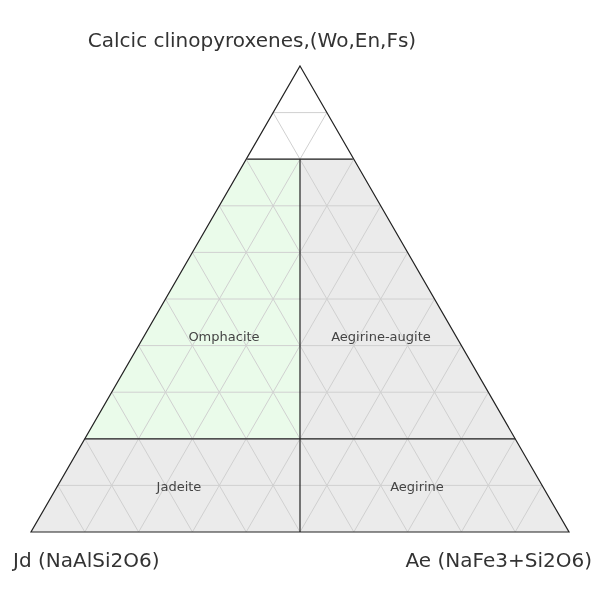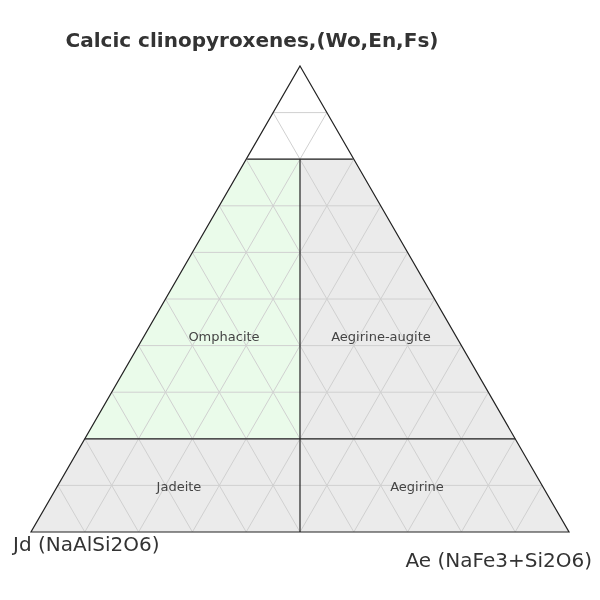--- a/index.html
+++ b/index.html
@@ -1,20 +1,20 @@
 <!DOCTYPE html>
 <html><head>
 <meta charset="utf-8">
 <style>
   html, body { margin:0; padding:0; background:#ffffff; }
   body { width:600px; height:600px; position:relative; overflow:hidden; font-family:"DejaVu Sans", sans-serif; }
   #diagram { position:absolute; left:0; top:0; }
   .vertex-label { position:absolute; color:#333333; font-size:20px; white-space:nowrap; }
-  #top-label { top:28px; left:0; width:504px; text-align:center;font-weight:bold; }
-  #left-label { top:532px; left:13px; }
+  #top-label { top:28px; left:0; width:504px; text-align:center; }
+  #left-label { top:548px; left:13px; }
   #right-label { top:548px; right:8px; }
   .region-label { font-family:"DejaVu Sans", sans-serif; font-size:13px; fill:#444444; }
 </style>
 </head>
 <body>
 
 <svg id="diagram" width="600" height="600" viewBox="0 0 600 600" xmlns="http://www.w3.org/2000/svg">
 
   <polygon points="247.2,159.2 300,159.2 300,438.8 84.8,438.8" fill="#eafbea"></polygon>
   <polygon points="300,159.2 352.8,159.2 515.2,438.8 300,438.8" fill="#ebebeb"></polygon>

